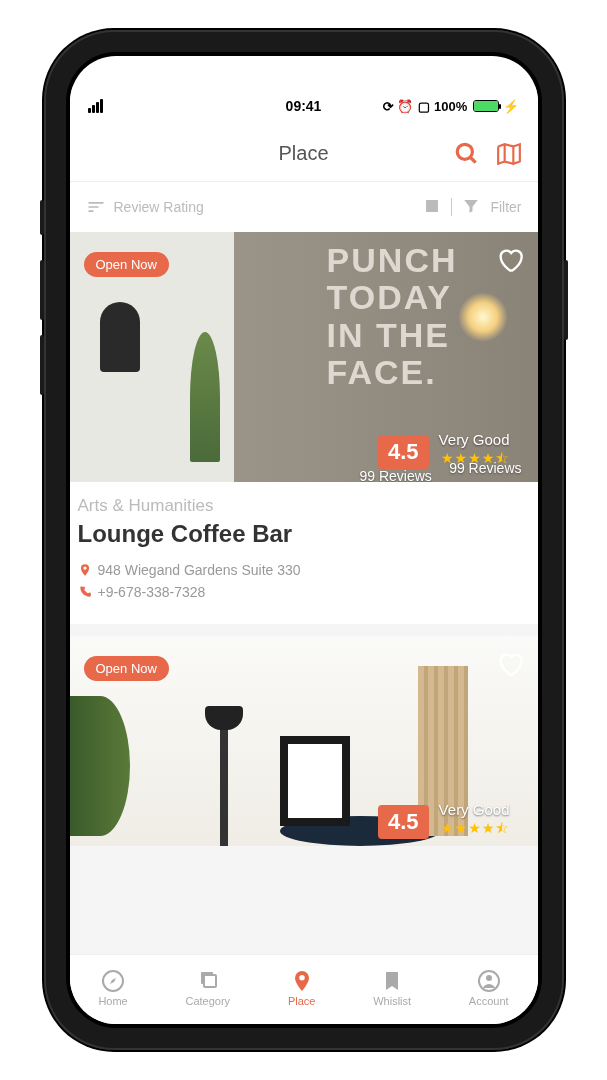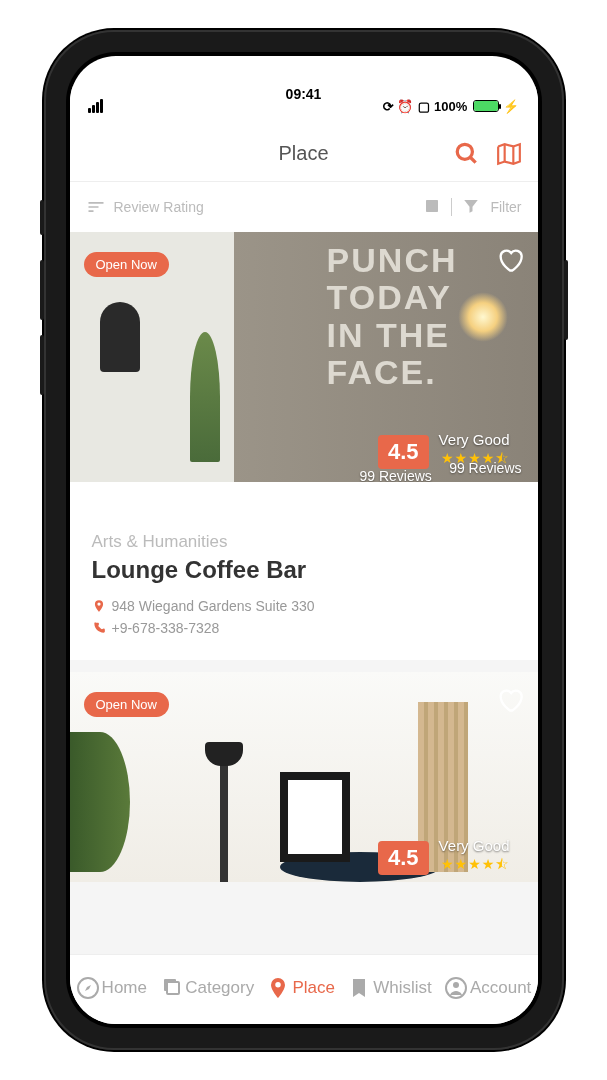--- a/index.html
+++ b/index.html
@@ -71,20 +71,21 @@
   .side-btn { position: absolute; background: #1a1a1a; border-radius: 2px; }
   .side-left1 { left: -4px; top: 170px; width: 4px; height: 35px; }
   .side-left2 { left: -4px; top: 230px; width: 4px; height: 60px; }
   .side-left3 { left: -4px; top: 305px; width: 4px; height: 60px; }
   .side-right { right: -4px; top: 230px; width: 4px; height: 80px; }
 
   .status-bar {
     height: 40px;
     background: #fff;
     display: flex;
+    align-items: center;
     justify-content: space-between;
     padding: 0 18px;
     font-size: 14px;
     font-weight: 600;
     color: #000;
     margin-top: 30px;
   }
   .status-left { display: flex; align-items: center; gap: 4px; }
   .status-center { position: absolute; left: 50%; transform: translateX(-50%); }
   .status-right { display: flex; align-items: center; gap: 4px; font-size: 13px; }
@@ -146,36 +147,36 @@
   }
   .rating-row { display: flex; align-items: center; gap: 10px; justify-content: flex-end; }
   .rating-score {
     background: #e8684a; color: #fff;
     font-size: 22px; font-weight: 600;
     padding: 4px 10px; border-radius: 4px;
   }
   .rating-label { font-size: 15px; text-shadow: 0 1px 2px rgba(0,0,0,0.5); }
   .stars { color: #ffc107; font-size: 14px; letter-spacing: 1px; }
   .review-count-pos { position: absolute; bottom: 6px; right: 90px; color:#fff; font-size: 14px; text-shadow: 0 1px 2px rgba(0,0,0,0.4);}
-  .card-body { padding: 14px 22px 18px; margin-top: 36px; }
+  .card-body { padding: 14px 8px 18px; }
   .card-category { color: #bbb; font-size: 17px; margin-bottom: 4px; }
   .card-title { font-size: 24px; font-weight: 600; color: #333; margin-bottom: 14px; }
   .card-meta { display: flex; align-items: center; gap: 6px; color: #e8684a; font-size: 14px; margin-bottom: 6px; }
   .card-meta span.txt { color: #999; }
 
   .bottom-nav {
     height: 70px;
     background: #fff;
     border-top: 1px solid #eee;
     display: flex;
     justify-content: space-around;
     align-items: center;
     padding-bottom: 4px;
   }
-  .nav-item { display: flex; flex-direction: row; align-items: center; gap: 2px; color: #aaa; font-size: 17px; }
+  .nav-item { display: flex; flex-direction: column; align-items: center; gap: 2px; color: #aaa; font-size: 11px; }
   .nav-item.active { color: #e8684a; }
   .nav-icon { width: 24px; height: 24px; }
 
   
   .img1 {
     background: linear-gradient(to right, #e8e8e2 0%, #e8e8e2 35%, #9b9488 35%, #8a8378 100%);
     position: relative;
   }
   .img1::before {
     content: 'PUNCH\A TODAY\A IN THE\A FACE.';

